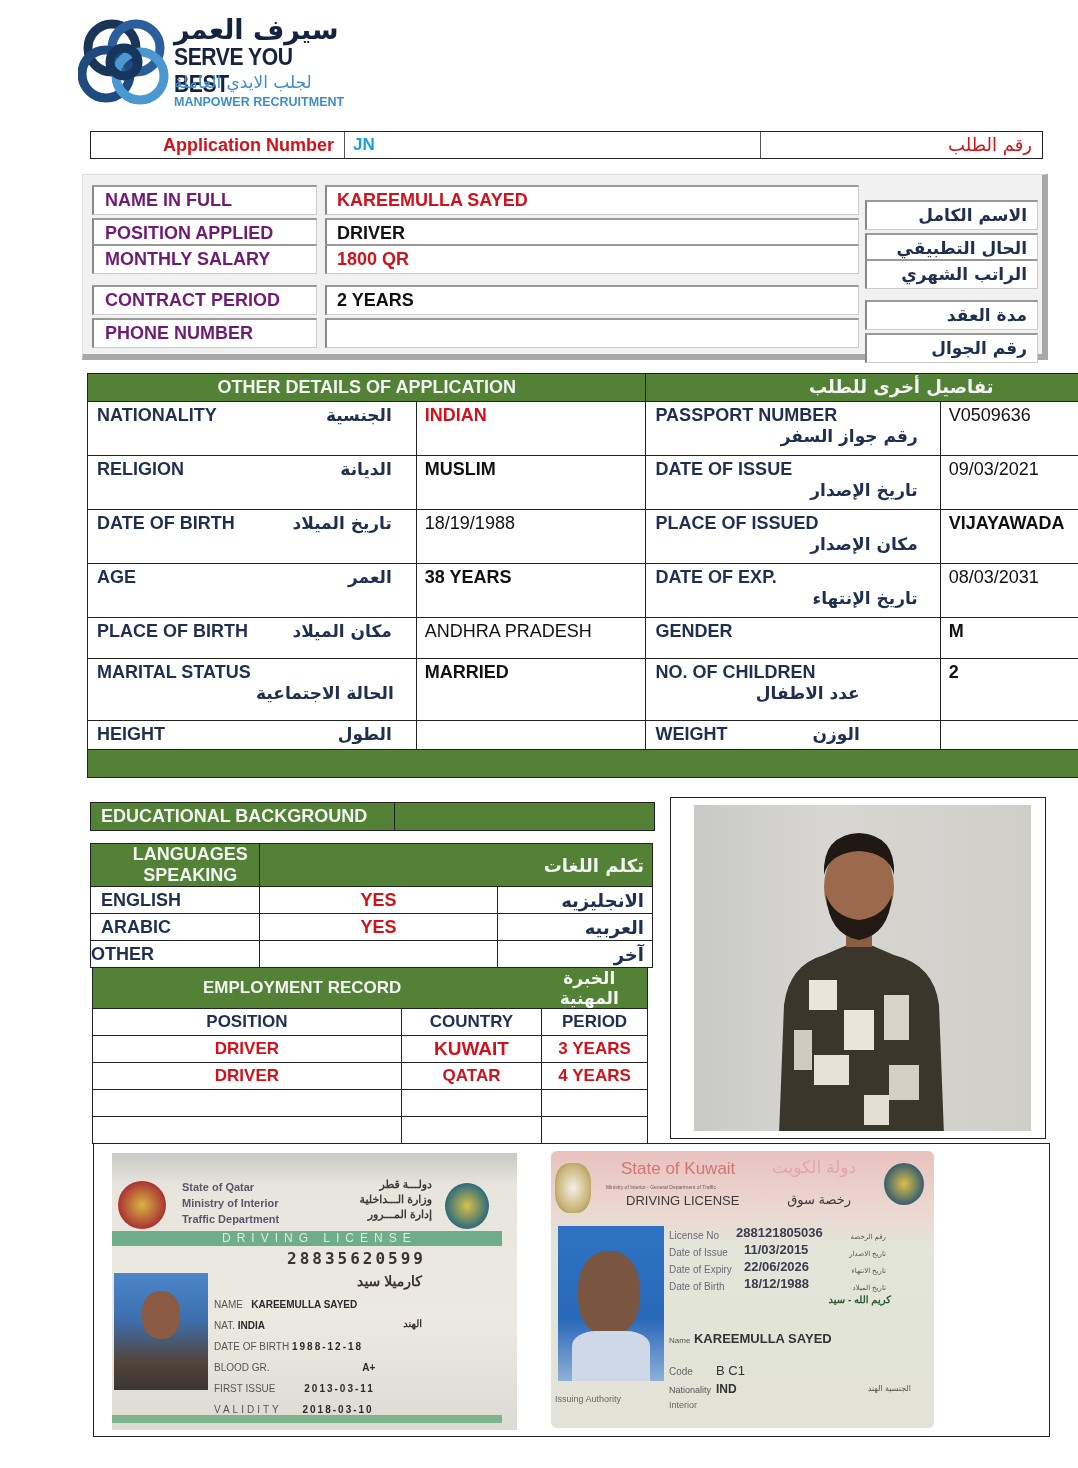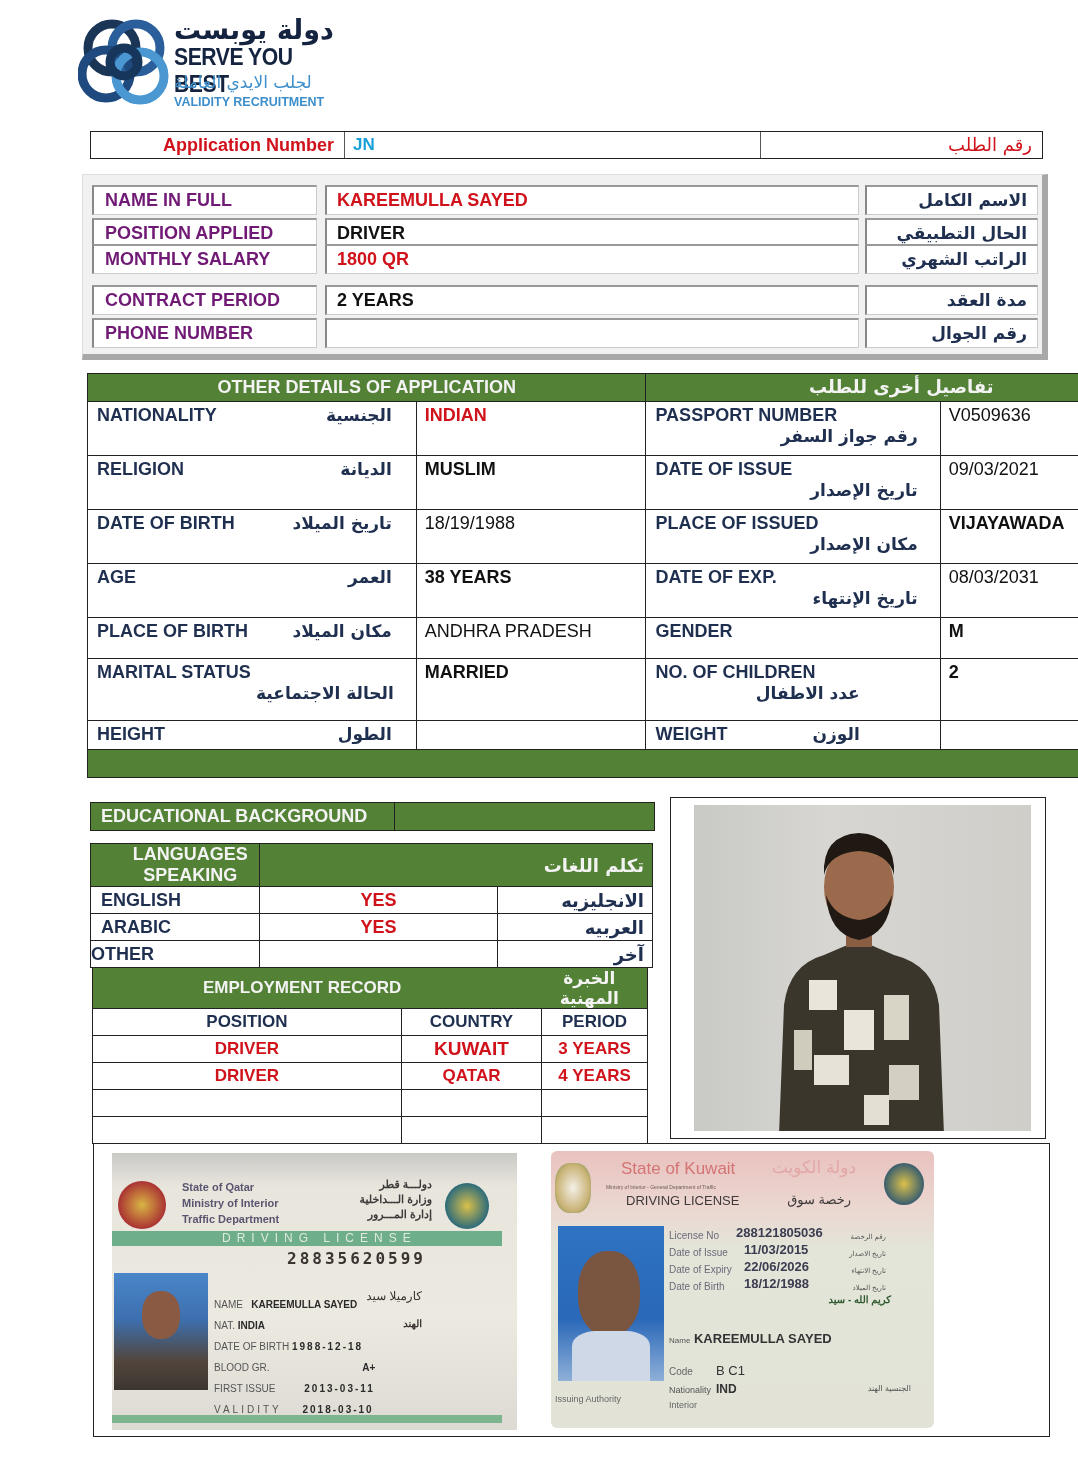--- a/index.html
+++ b/index.html
@@ -21,21 +21,21 @@
   #appbar { left: 90px; top: 131px; width: 953px; height: 28px; border: 1.5px solid #222; display:flex; }
   #appbar .c1 { width: 254px; border-right: 1px solid #555; text-align:right; padding-right:10px; font-size:18px; line-height:26px; color:#d0121b; font-weight:bold; }
   #appbar .c2 { width: 416px; border-right: 1px solid #555; padding-left:8px; font-size:17px; line-height:26px; color:#1aa0d8; font-weight:bold; }
   #appbar .c3 { flex:1; padding-right:10px; font-size:18px; line-height:26px; color:#d0121b; }
 
   
   #personal { left: 82px; top: 174px; width: 966px; height: 186px; background:#f1f1f1; border-right:6px solid #a8a8a8; border-bottom:6px solid #a8a8a8; border-left:1px solid #ddd; border-top:1px solid #ddd; }
   .prow { position:absolute; left:9px; width:946px; height:30px; }
   .prow .lab { position:absolute; left:0; width:225px; height:30px; background:#fff; border:1px solid #ccc; border-left:2px solid #888; border-top:2px solid #999; padding-left:11px; font-size:18px; line-height:26px; font-weight:bold; color:#701a75; }
   .prow .val { position:absolute; left:233px; width:534px; height:30px; background:#fff; border:1px solid #ccc; border-left:2px solid #888; border-top:2px solid #999; padding-left:10px; font-size:18px; line-height:26px; font-weight:bold; }
-  .prow .arl { position:absolute; left:773px; width:173px; height:30px; background:#fff; border:1px solid #ccc; border-left:2px solid #888; border-top:2px solid #999; padding-right:10px; font-size:17px; line-height:26px; color:#1f2f4f; font-weight:bold; }
+  .prow .arl { position:absolute; left:773px; width:173px; height:30px; background:#fff; border:1px solid #ccc; border-left:2px solid #888; border-top:2px solid #999; padding-right:10px; font-size:17px; line-height:26px; color:#1f2f4f; font-weight:bold;margin-top:15px; }
 
   
   #other { left: 87px; top: 373px; width: 1070px; border:1.5px solid #222; border-collapse: collapse; }
   #other td { border:1px solid #222; vertical-align: top; font-size:18px; font-weight:bold; }
   .ghead { background:#538135; color:#f3f3f3; height:28px; text-align:center; font-size:19px; font-weight:bold; line-height:26px; }
   .gfoot { background:#538135; height:28px; }
   .lab2 { position:relative; }
   .lab2 .en { color:#1f2f4f; display:block; padding-left:9px; padding-top:3px; }
   .lab2 .arx { color:#1f2f4f; font-weight:bold; font-family:"DejaVu Sans",sans-serif; direction:rtl; position:absolute; right:24px; top:3px; font-size:17px; }
   .lab2 .arx2 { color:#1f2f4f; font-weight:bold; font-family:"DejaVu Sans",sans-serif; direction:rtl; display:block; text-align:right; padding-right:22px; font-size:17px; }
@@ -70,24 +70,24 @@
 <div id="logo" class="abs">
   <svg width="92" height="96" viewBox="0 0 92 96" style="position:absolute;left:0;top:2px;">
     <g fill="none" stroke-width="9">
       <circle cx="34" cy="34" r="24" stroke="#1b3556"></circle>
       <circle cx="58" cy="34" r="24" stroke="#2b5f9c"></circle>
       <circle cx="28" cy="60" r="24" stroke="#1f4a7f"></circle>
       <circle cx="62" cy="62" r="24" stroke="#4a97d2"></circle>
       <circle cx="46" cy="48" r="14" stroke="#17365c"></circle>
     </g>
   </svg>
-  <div class="logo-ar1">دولة يوبست</div>
+  <div class="logo-ar1">سيرف العمر</div>
   <div class="logo-en1">SERVE YOU BEST</div>
   <div class="logo-ar2">لجلب الايدي العاملة</div>
-  <div class="logo-en2">VALIDITY RECRUITMENT</div>
+  <div class="logo-en2">MANPOWER RECRUITMENT</div>
 </div>
 
 <div id="appbar" class="abs">
   <div class="c1">Application Number</div>
   <div class="c2">JN</div>
   <div class="c3 ar">رقم الطلب</div>
 </div>
 
 <div id="personal" class="abs">
   <div class="prow" style="top:10px">
@@ -329,21 +329,21 @@
     </div>
     <div class="cardtxt ar" style="left:230px;top:24px;width:90px;font-size:11px;font-weight:bold;color:#3c3a3a;line-height:15px;">
       <div>دولـــة قطر</div>
       <div>وزارة الـــداخلية</div>
       <div>إدارة المـــرور</div>
     </div>
     <div style="position:absolute;left:0;top:78px;width:390px;height:15px;background:#6fae8a;">
       <span class="cardtxt" style="left:110px;top:0px;font-size:12px;letter-spacing:6px;color:#dfe9df;">DRIVING LICENSE</span>
     </div>
     <div class="cardtxt" style="left:175px;top:96px;font-size:16px;font-weight:bold;letter-spacing:3px;color:#3a3330;font-family:'DejaVu Sans Mono',monospace;">28835620599</div>
-    <div class="cardtxt ar" style="left:240px;top:136px;width:70px;font-size:12px;font-weight:normal;color:#3a3330;">كارميلا سيد</div>
+    <div class="cardtxt ar" style="left:240px;top:120px;width:70px;font-size:14px;font-weight:bold;color:#3a3330;">كارميلا سيد</div>
     <div style="position:absolute;left:2px;top:120px;width:94px;height:117px;background:linear-gradient(180deg,#4a86c9,#3d6fae 40%,#52463e 75%,#3b352f);">
       <div style="position:absolute;left:28px;top:18px;width:38px;height:48px;border-radius:45%;background:#8a5a43;"></div>
     </div>
     <div class="cardtxt" style="left:102px;top:141px;font-size:10px;color:#555;line-height:21px;">
       <div><span>NAME</span> &nbsp; <b style="color:#2b2a2a">KAREEMULLA SAYED</b></div>
       <div><span>NAT.</span> <b style="color:#2b2a2a">INDIA</b></div>
       <div><span>DATE OF BIRTH</span> <b style="color:#2b2a2a;letter-spacing:2px">1988-12-18</b></div>
       <div><span>BLOOD GR.</span> <b style="color:#2b2a2a;margin-left:90px">A+</b></div>
       <div><span>FIRST ISSUE</span> <b style="color:#2b2a2a;letter-spacing:2px;margin-left:26px">2013-03-11</b></div>
       <div><span style="letter-spacing:3px">VALIDITY</span> <b style="color:#2b2a2a;letter-spacing:2px;margin-left:18px">2018-03-10</b></div>

